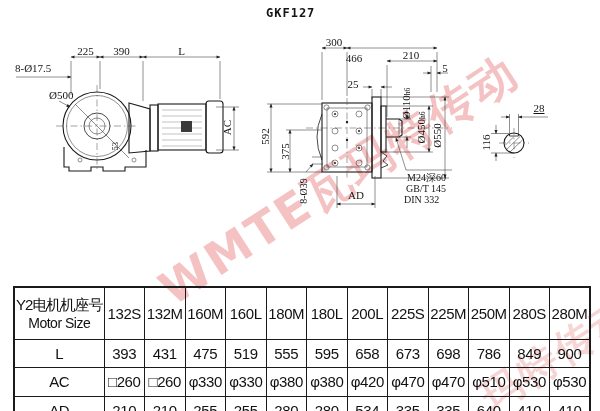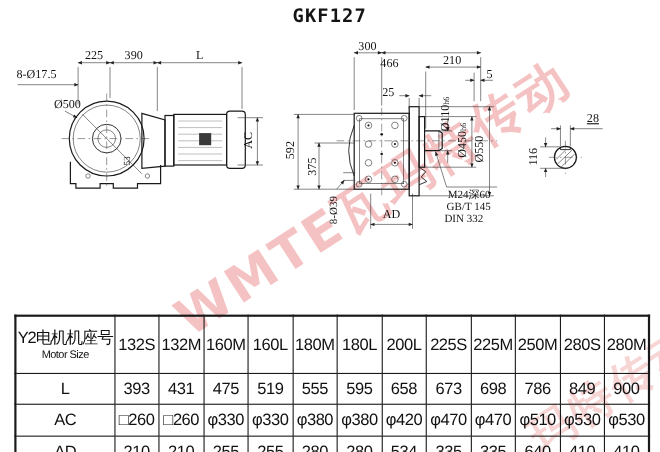--- a/index.html
+++ b/index.html
@@ -8,35 +8,35 @@
   .wm{position:absolute;z-index:0;color:rgba(231,128,128,0.48);font-family:"DejaVu Sans",sans-serif;
       font-weight:bold;font-size:46px;letter-spacing:3px;white-space:nowrap;
       transform:rotate(-33deg);transform-origin:left top;pointer-events:none;}
   .wm2{font-size:40px;color:rgba(231,128,128,0.33);}
   .dwg{position:absolute;left:0;top:0;z-index:1;}
   .lbl{position:absolute;z-index:2;font-size:11px;line-height:1;white-space:nowrap;text-align:center;}
   .rot{transform:rotate(-90deg);}
   .fit{font-size:7.5px;}
   .tiny{font-size:8.5px;}
   .sm{font-size:10px;}
-  .title{font-family:"DejaVu Sans Mono",monospace;font-size:17px;letter-spacing:1px;font-weight:bold;}
+  .title{font-family:"DejaVu Sans Mono",monospace;font-size:12px;letter-spacing:1px;font-weight:bold;}
   
   table.dim{position:absolute;left:13px;top:258px;z-index:2;width:578px;border-collapse:collapse;
             table-layout:fixed;background:transparent;font-family:"Liberation Sans",sans-serif;}
   table.dim{border:2px solid #1a1a1a;margin-top:28px;}
   table.dim th,table.dim td{border:1px solid #1a1a1a;text-align:center;vertical-align:middle;
             padding:0;font-weight:normal;color:#111;background:transparent;}
   tr.hd{height:52px;}
   tr.r1{height:28px;}
   tr.r2{height:29px;}
   tr.r3{height:29px;}
   .colh{font-size:15px;letter-spacing:-0.4px;}
   .cellv{font-size:15px;letter-spacing:-0.4px;}
   .hcn{font-size:15px;letter-spacing:-1px;}
-  .hen{font-size:10px;letter-spacing:-0.5px;}
+  .hen{font-size:14px;letter-spacing:-0.5px;}
 </style>
 </head>
 <body>
 
 <div class="page">
 
   <div class="wm" style="left:148px;top:268px;">WMTE瓦玛特传动</div>
   <div class="wm wm2" style="left:470px;top:378px;">玛特传动</div>
 
   <svg class="dwg" width="600" height="411" viewBox="0 0 600 411">

